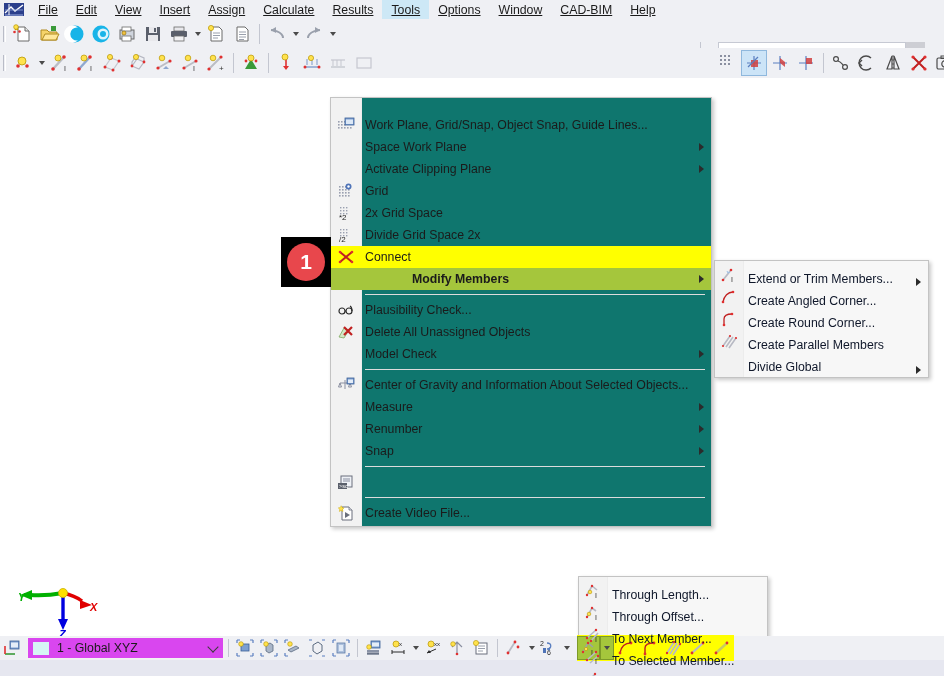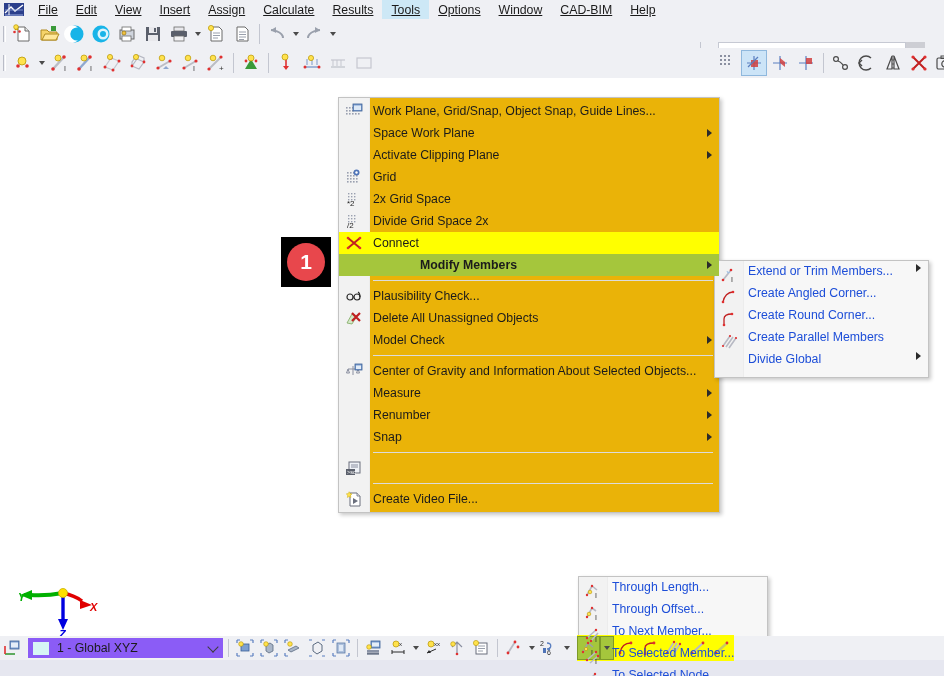--- a/index.html
+++ b/index.html
@@ -91,24 +91,24 @@
   #workarea{
     position:absolute;left:0;top:78px;width:944px;height:558px;background:#ffffff;
   }
 
   
   #axes{position:absolute;left:6px;top:490px;width:108px;height:85px;}
   .axlabel{position:absolute;font-size:11px;font-style:italic;font-weight:bold;}
 
   
   #toolsmenu{
-    position:absolute;left:338px;top:19px;width:382px;
-    background:#eab308;border:1px solid #c3c3c3;
+    position:absolute;left:330px;top:19px;width:382px;
+    background:#0f766e;border:1px solid #c3c3c3;
     box-shadow:2px 2px 4px rgba(0,0,0,0.22);
-    padding:2px 0 2px 0;
+    padding:16px 0 2px 0;
     box-sizing:border-box;
   }
   #toolsmenu:before{
     content:"";position:absolute;left:0;top:0;width:30px;height:100%;
     background:#f2f2f2;border-right:1px solid #ececec;
   }
   .mi{
     position:relative;height:22px;display:flex;align-items:center;
     font-size:12.3px;color:#1b1b1b;cursor:default;white-space:nowrap;
     z-index:2;
@@ -134,22 +134,22 @@
   .submenu{
     position:absolute;background:#f7f7f7;border:1px solid #c3c3c3;
     box-shadow:2px 2px 4px rgba(0,0,0,0.22);
     padding:3px 0;box-sizing:border-box;
   }
   .submenu:before{
     content:"";position:absolute;left:0;top:0;width:28px;height:100%;
     background:#f2f2f2;border-right:1px solid #ececec;
   }
   .smi{
-    position:relative;height:22px;display:flex;align-items:flex-start;
-    font-size:12.3px;color:#1d4ed8;white-space:nowrap;z-index:2;cursor:default;
+    position:relative;height:22px;display:flex;align-items:flex-end;
+    font-size:12.3px;color:#0f172a;white-space:nowrap;z-index:2;cursor:default;
   }
   .smi .ico{width:28px;height:22px;flex:0 0 auto;display:flex;align-items:center;justify-content:center;}
   .smi .lbl{padding-left:5px;flex:1 1 auto;}
   .smi .arrow{width:20px;flex:0 0 auto;display:flex;align-items:center;justify-content:center;}
 
   #submenu1{left:714px;top:182px;width:215px;}
   #submenu2{left:578px;top:498px;width:190px;}
 
   
   .badge{
@@ -167,21 +167,21 @@
 
   
   #statusbar{
     position:absolute;left:0;top:636px;width:944px;height:24px;
     background:#eff0f4;display:flex;align-items:center;
   }
   #statusfill{
     position:absolute;left:0;top:660px;width:944px;height:16px;background:#e6e7f0;
   }
   #cs-combo{
-    width:195px;height:20px;background:#8b5cf6;border:1px solid #f2f2f2;
+    width:195px;height:20px;background:#d946ef;border:1px solid #f2f2f2;
     display:flex;align-items:center;margin-left:3px;flex:0 0 auto;justify-content:center;
   }
   #cs-swatch{width:16px;height:13px;background:#d6f5f5;margin-left:5px;flex:0 0 auto;}
   #cs-text{flex:1 1 auto;padding-left:8px;font-size:12.3px;color:#1b1b1b;}
   #cs-arrow{width:20px;display:flex;align-items:center;justify-content:center;}
   .sb-btn{width:24px;height:24px;flex:0 0 auto;display:flex;align-items:center;justify-content:center;position:relative;}
   .sb-sep{width:1px;height:18px;background:#c3c6d0;margin:0 4px;flex:0 0 auto;}
   .yellowgroup{background:#ffff00;display:flex;align-items:center;height:26px;flex:0 0 auto;}
   .greensel{background:#a5c63c;border:1px solid #7d9a28;box-sizing:border-box;}
 

